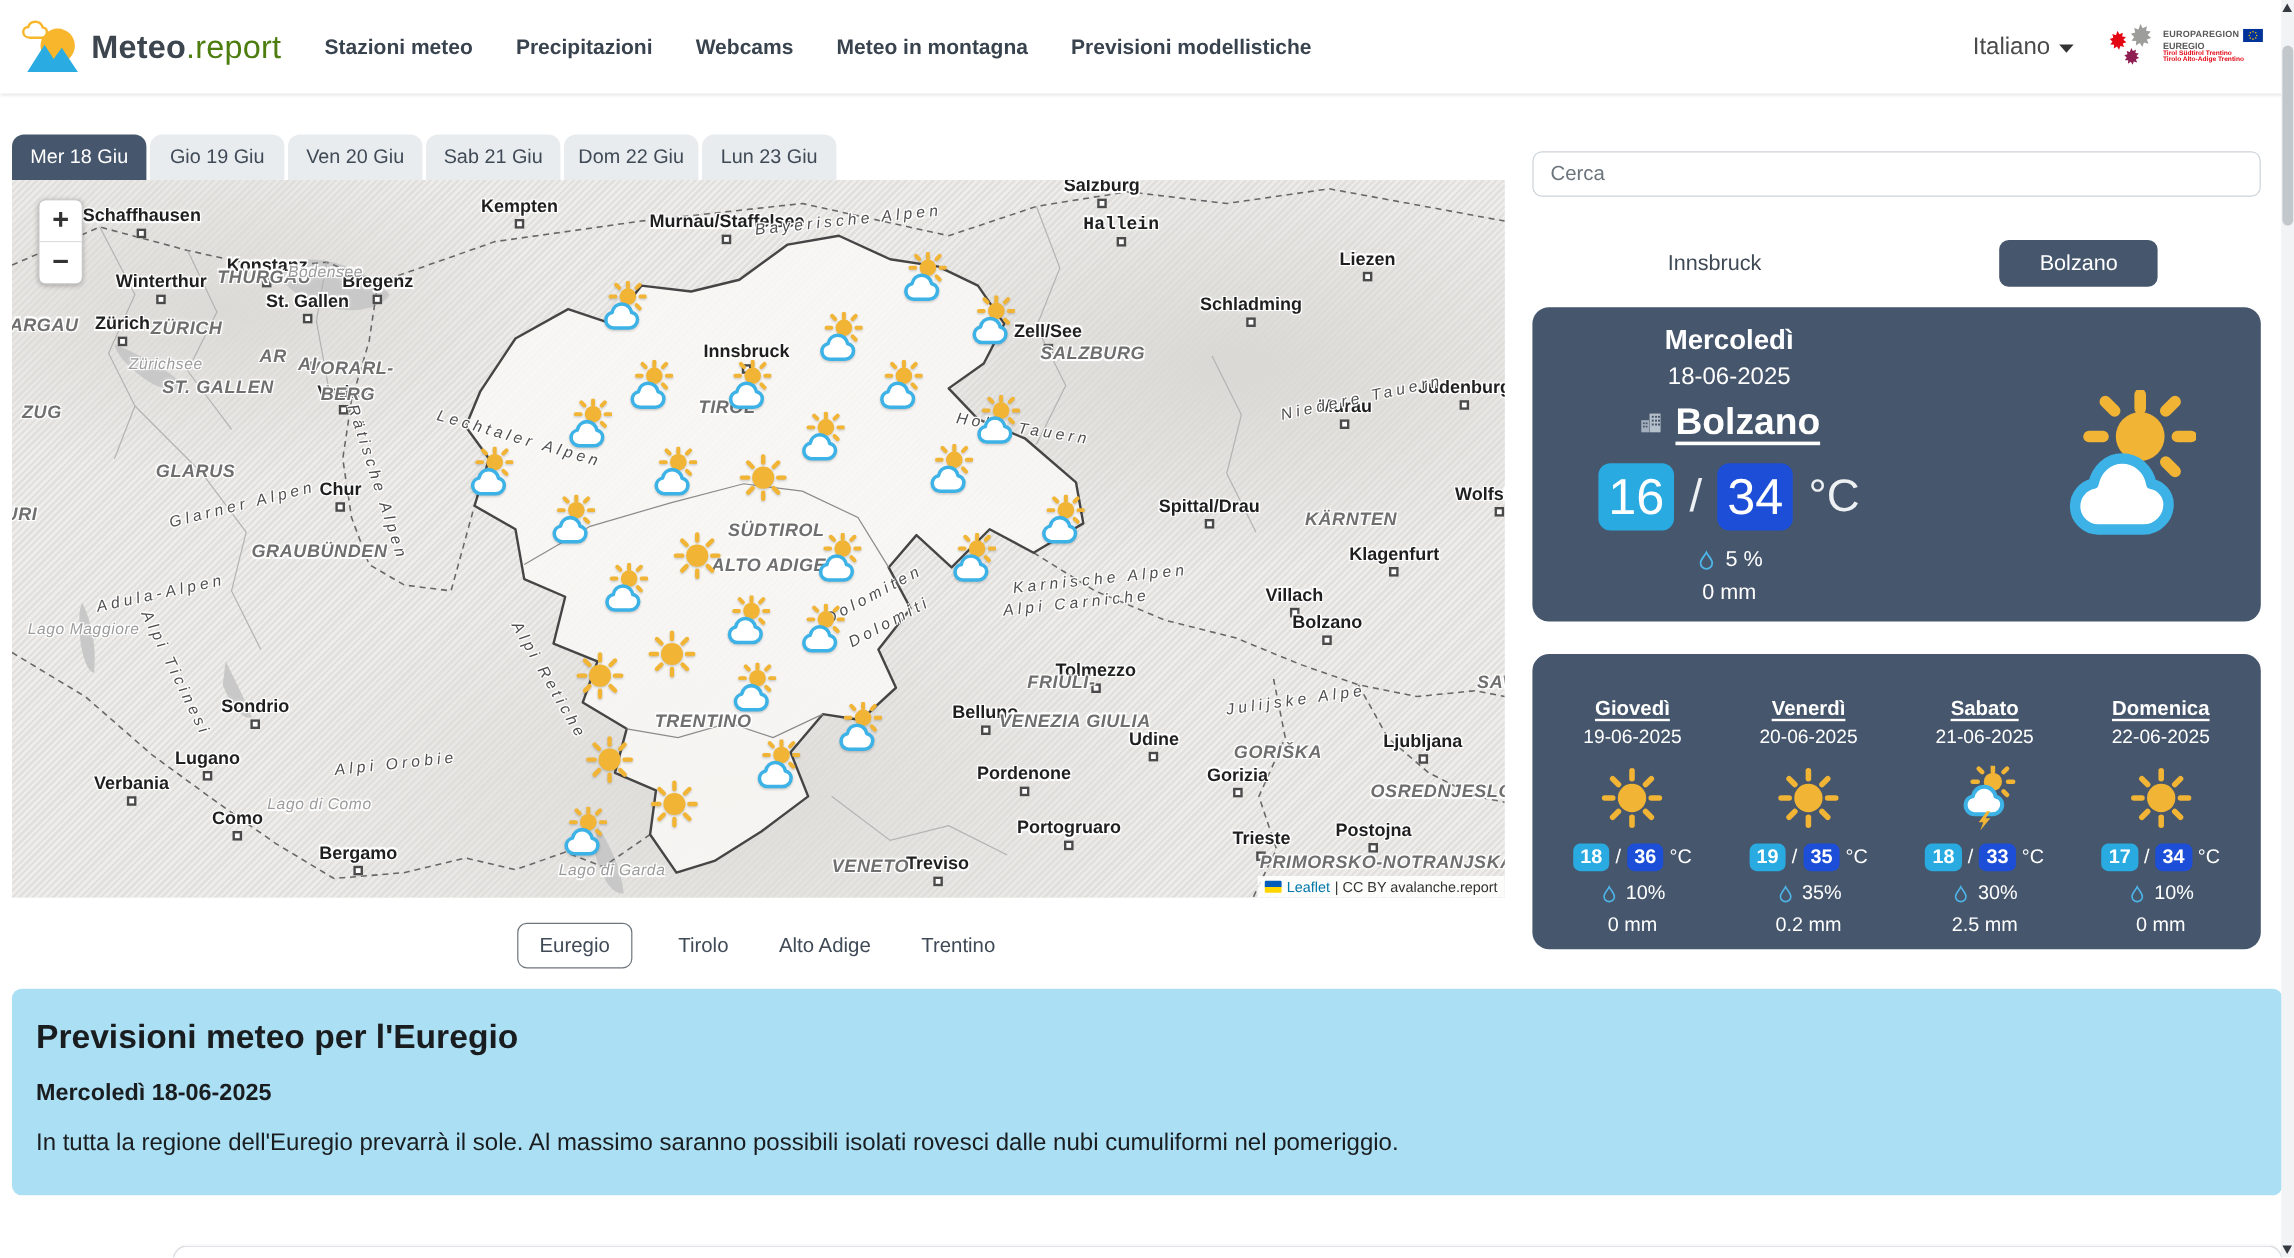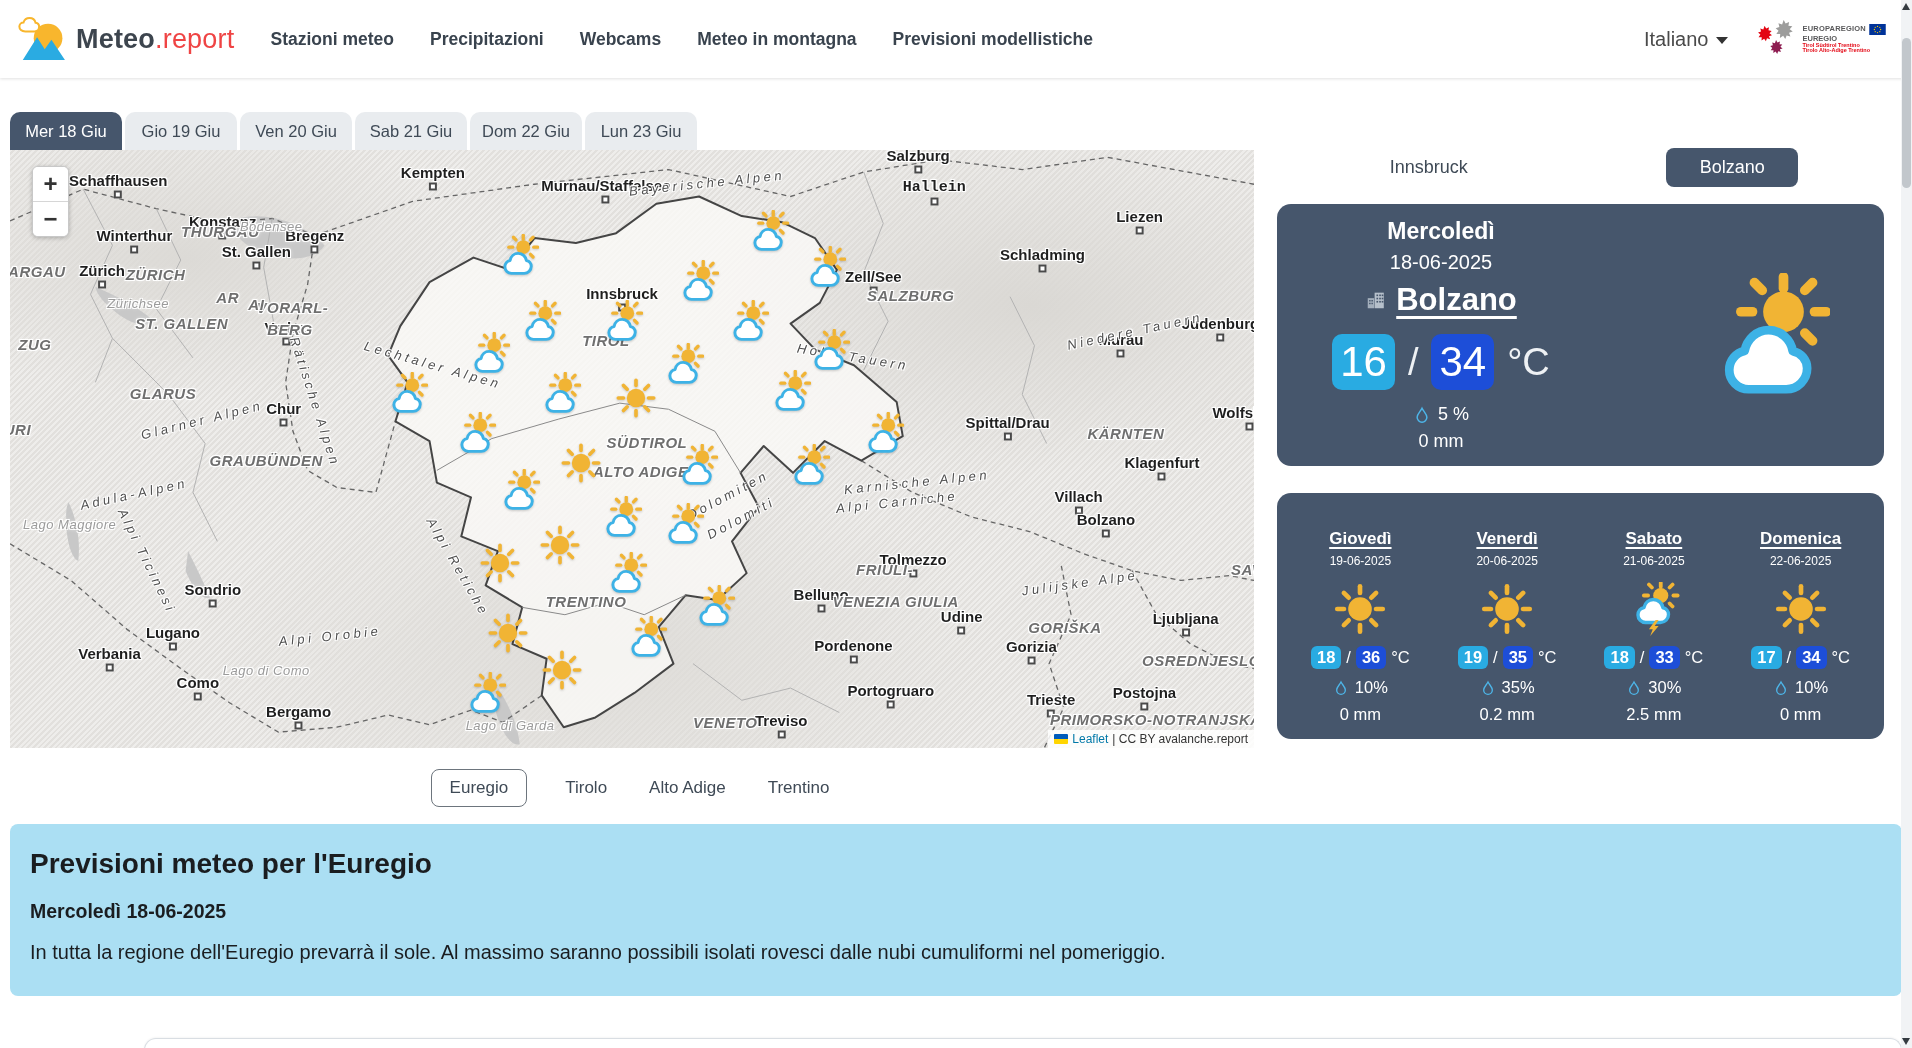--- a/index.html
+++ b/index.html
@@ -5,21 +5,21 @@
   html,body{margin:0;padding:0;background:#fff;width:1912px;height:1048px;overflow:hidden;
     font-family:"Liberation Sans",sans-serif;position:relative}
   *{box-sizing:border-box}
 
   
   .hdr{position:absolute;left:0;top:0;width:1912px;height:78px;background:#fff;
     display:flex;align-items:center;box-shadow:0 1px 3px rgba(0,0,0,.12);z-index:30;padding-right:26px}
   .brand{display:flex;align-items:center;margin-left:16px;cursor:pointer}
   .brand-logo{width:54px;height:46px}
   .brand-text{font-size:27px;margin-left:6px;font-weight:700;color:#3d454e;letter-spacing:.2px}
-  .brand-text .b2{color:#ef4444;font-weight:400}
+  .brand-text .b2{color:#4d7c0f;font-weight:400}
   .mainnav{display:flex;gap:36px;margin-left:36px}
   .nav-item{font-size:17.5px;font-weight:700;color:#39434e;text-decoration:none;cursor:pointer;white-space:nowrap}
   .hdr-right{margin-left:auto;display:flex;align-items:center;gap:28px}
   .lang{display:flex;align-items:center;gap:8px;font-size:20px;color:#4a4a4a;cursor:pointer}
   .caret{width:0;height:0;border-left:6px solid transparent;border-right:6px solid transparent;border-top:7px solid #333;margin-top:3px}
   .eur-logo{display:flex;align-items:center;gap:4px;cursor:pointer}
   .eagles{width:42px;height:40px}
   .eur-text{line-height:1.05}
   .el1{display:flex;align-items:center;gap:3px;font-size:7.5px;font-weight:700;color:#58585a;letter-spacing:.2px}
   .el2{font-size:7.5px;font-weight:700;color:#58585a}
@@ -93,21 +93,21 @@
   .tsep-lg{font-size:38px;color:#eef1f4;margin:0 13px;font-weight:300}
   .tunit-lg{font-size:38px;color:#eef1f4;margin-left:13px;font-weight:300}
   .cc-prob{margin-top:14px;font-size:18px;display:flex;justify-content:center;align-items:center;gap:7px}
   .cc-mm{margin-top:6px;font-size:18px}
   .drop{width:18px;height:18px}
   .cc-icon{width:124px;height:124px;margin-left:auto;margin-right:54px}
 
   .forecast{margin-top:27px;height:246px;display:flex;padding:36px 10px 0 10px}
   .fc-col{flex:1;text-align:center}
   .fc-day{font-size:17px;font-weight:700;text-decoration:underline;text-decoration-thickness:2px;text-underline-offset:3px;cursor:pointer}
-  .fc-date{font-size:12px;margin-top:5px}
+  .fc-date{font-size:16px;margin-top:5px}
   .fc-icon{width:54px;height:54px;margin-top:14px}
   .fc-temp{margin-top:6px;font-size:16.5px;display:flex;justify-content:center;align-items:center;gap:5px}
   .tbox{display:inline-block;padding:2px 6px;border-radius:6px;font-weight:700}
   .fc-prob{margin-top:9px;font-size:16.5px;display:flex;justify-content:center;align-items:center;gap:6px}
   .fc-prob .drop{width:16px;height:16px}
   .fc-mm{margin-top:8px;font-size:16.5px}
 
   
   .infobox{position:absolute;left:10px;top:824px;width:1892px;height:172px;background:#abdff3;border-radius:8px;
     color:#1a1d20;padding:24px 20px}
@@ -808,20 +808,21 @@
 
 <div class="regiontabs">
 
 <div class="rtab active">Euregio</div>
     <div class="rtab">Tirolo</div>
     <div class="rtab">Alto Adige</div>
     <div class="rtab">Trentino</div>
   </div>
 
 <aside class="rpanel">
+  <input class="search" type="text" placeholder="Cerca" style="">
 
   <div class="citytabs">
 
   <div class="ctab">
         <span class="ctab-pill">Innsbruck</span>
       </div>
       <div class="ctab">
         <span class="ctab-pill active">Bolzano</span>
       </div>
     </div>

